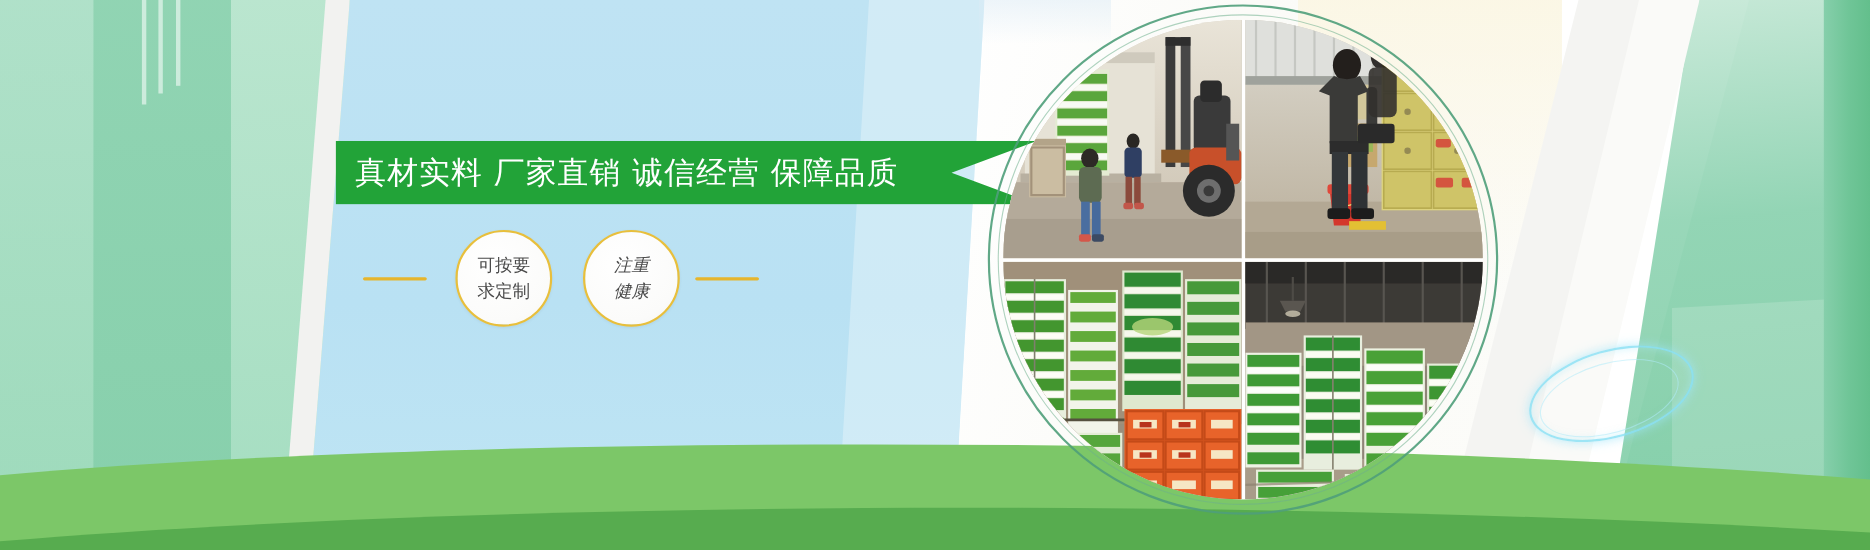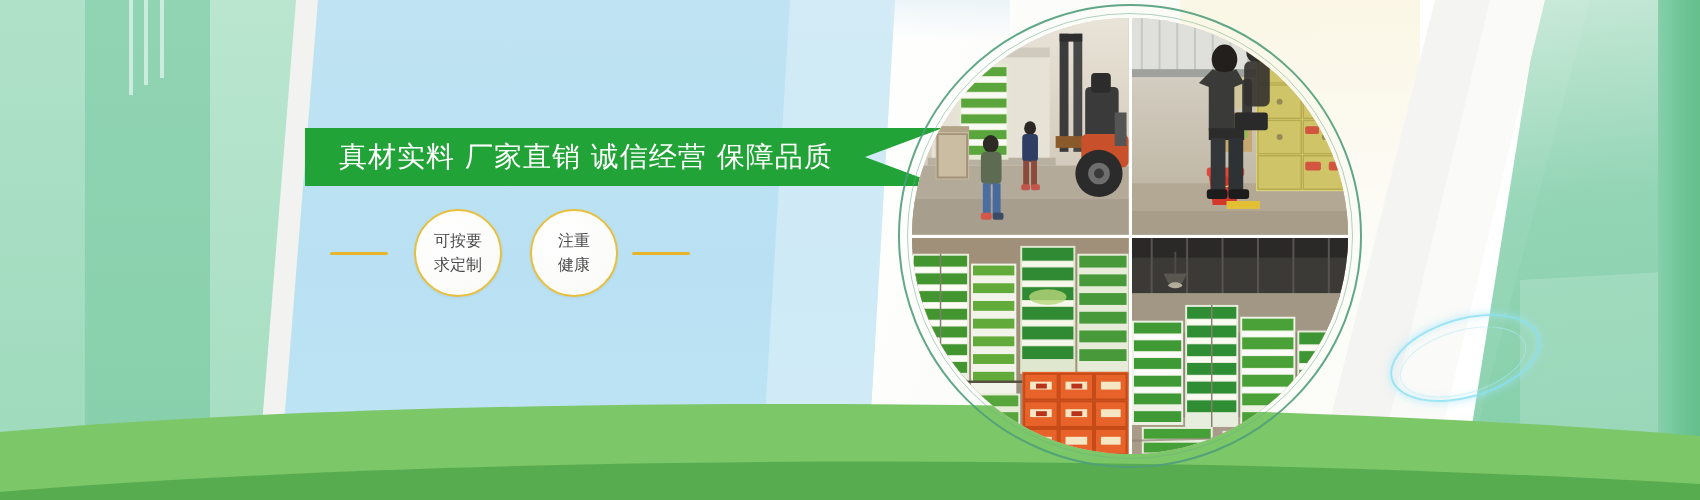--- a/index.html
+++ b/index.html
@@ -126,21 +126,21 @@
 
   
   .ribbon{
     position:absolute;left:305px;top:128px;width:638px;height:58px;
     background:#22a338;
     clip-path:polygon(0 0, 638px 0, 638px 0, 560px 29px, 638px 58px, 638px 58px, 0 58px);
   }
   .ribbon-text{
     position:absolute;left:0;top:0;width:560px;height:58px;
     display:flex;align-items:center;
-    padding-left:34px;
+    padding-left:18px;
     box-sizing:border-box;
     color:#ffffff;
     font-size:28px;
     letter-spacing:1px;
     white-space:nowrap;
     font-family:"DejaVu Sans","Liberation Sans",sans-serif;
   }
 
   
   .badges{
@@ -159,21 +159,21 @@
     color:#4a4a4a;
     font-size:16px;
     line-height:1.5;
     box-sizing:border-box;
     flex:none;
     font-family:"DejaVu Sans","Liberation Sans",sans-serif;
     box-shadow:0 1px 3px rgba(0,0,0,.06);
   }
   .badge.b1{margin-left:26px;justify-content:center;}
   .badge.b2{margin-left:28px;}
-  .badge.b3{margin-left:28px;}
+  .badge.b3{margin-left:28px;font-style:italic;}
   .badge span{display:block;}
 
   
   .collage-wrap{
     position:absolute;left:898px;top:4px;width:464px;height:464px;
   }
   .collage-ring{
     position:absolute;left:0;top:0;width:464px;height:464px;
     border-radius:50%;
     border:2px solid #4f9e7a;

